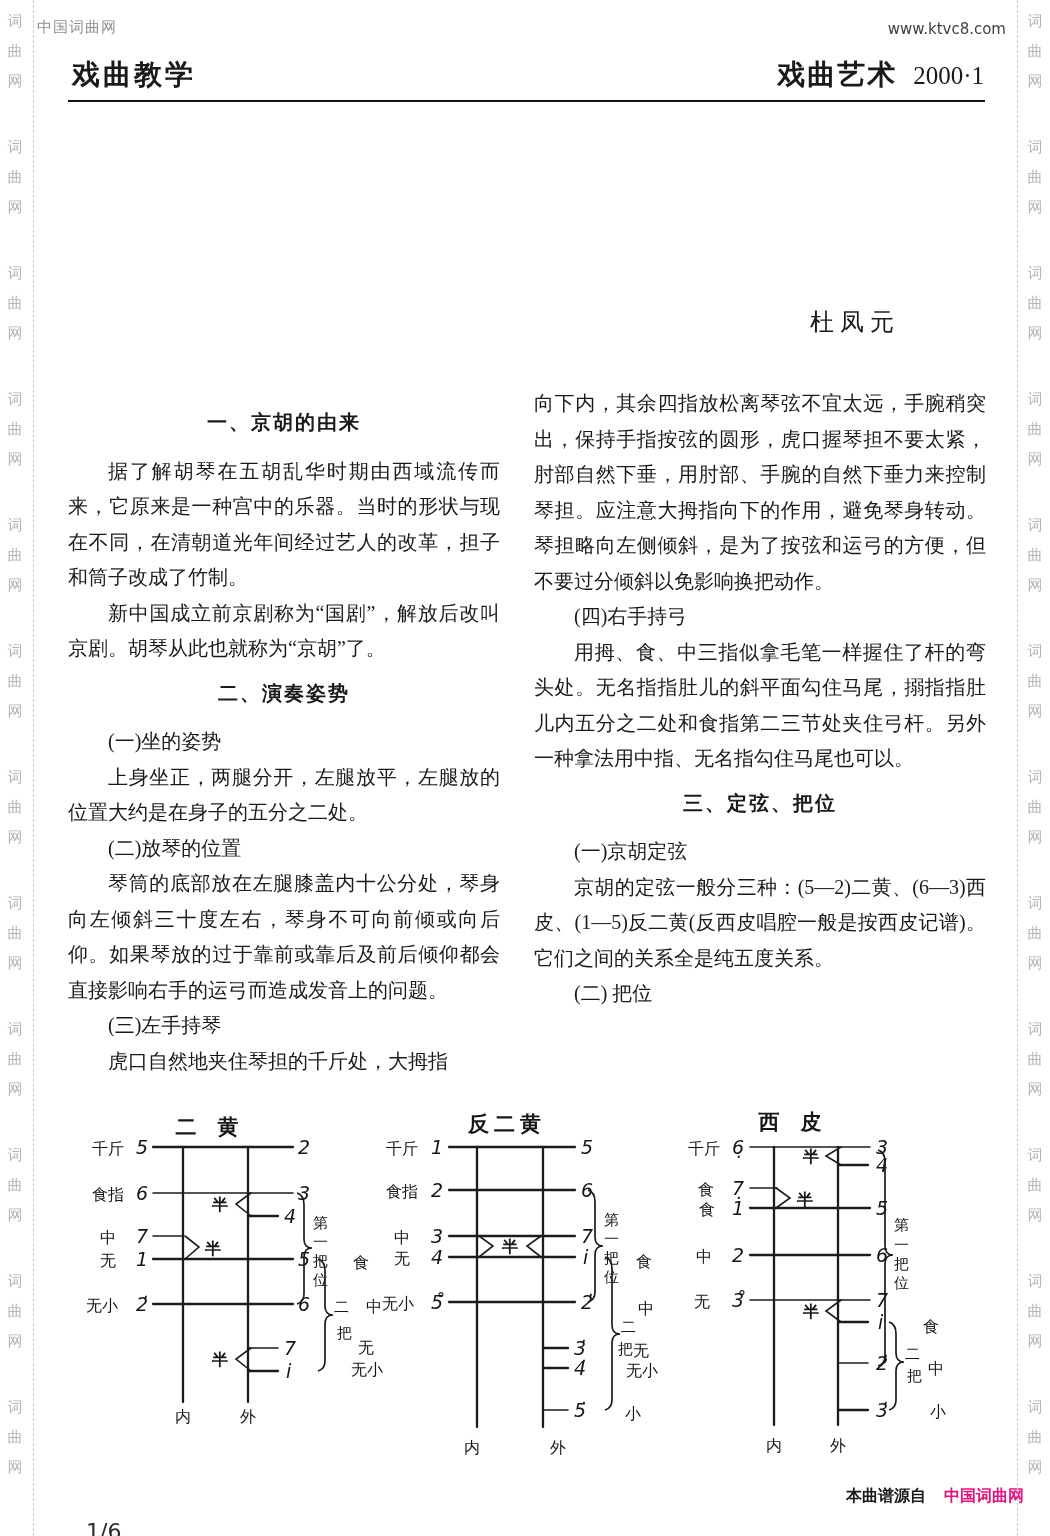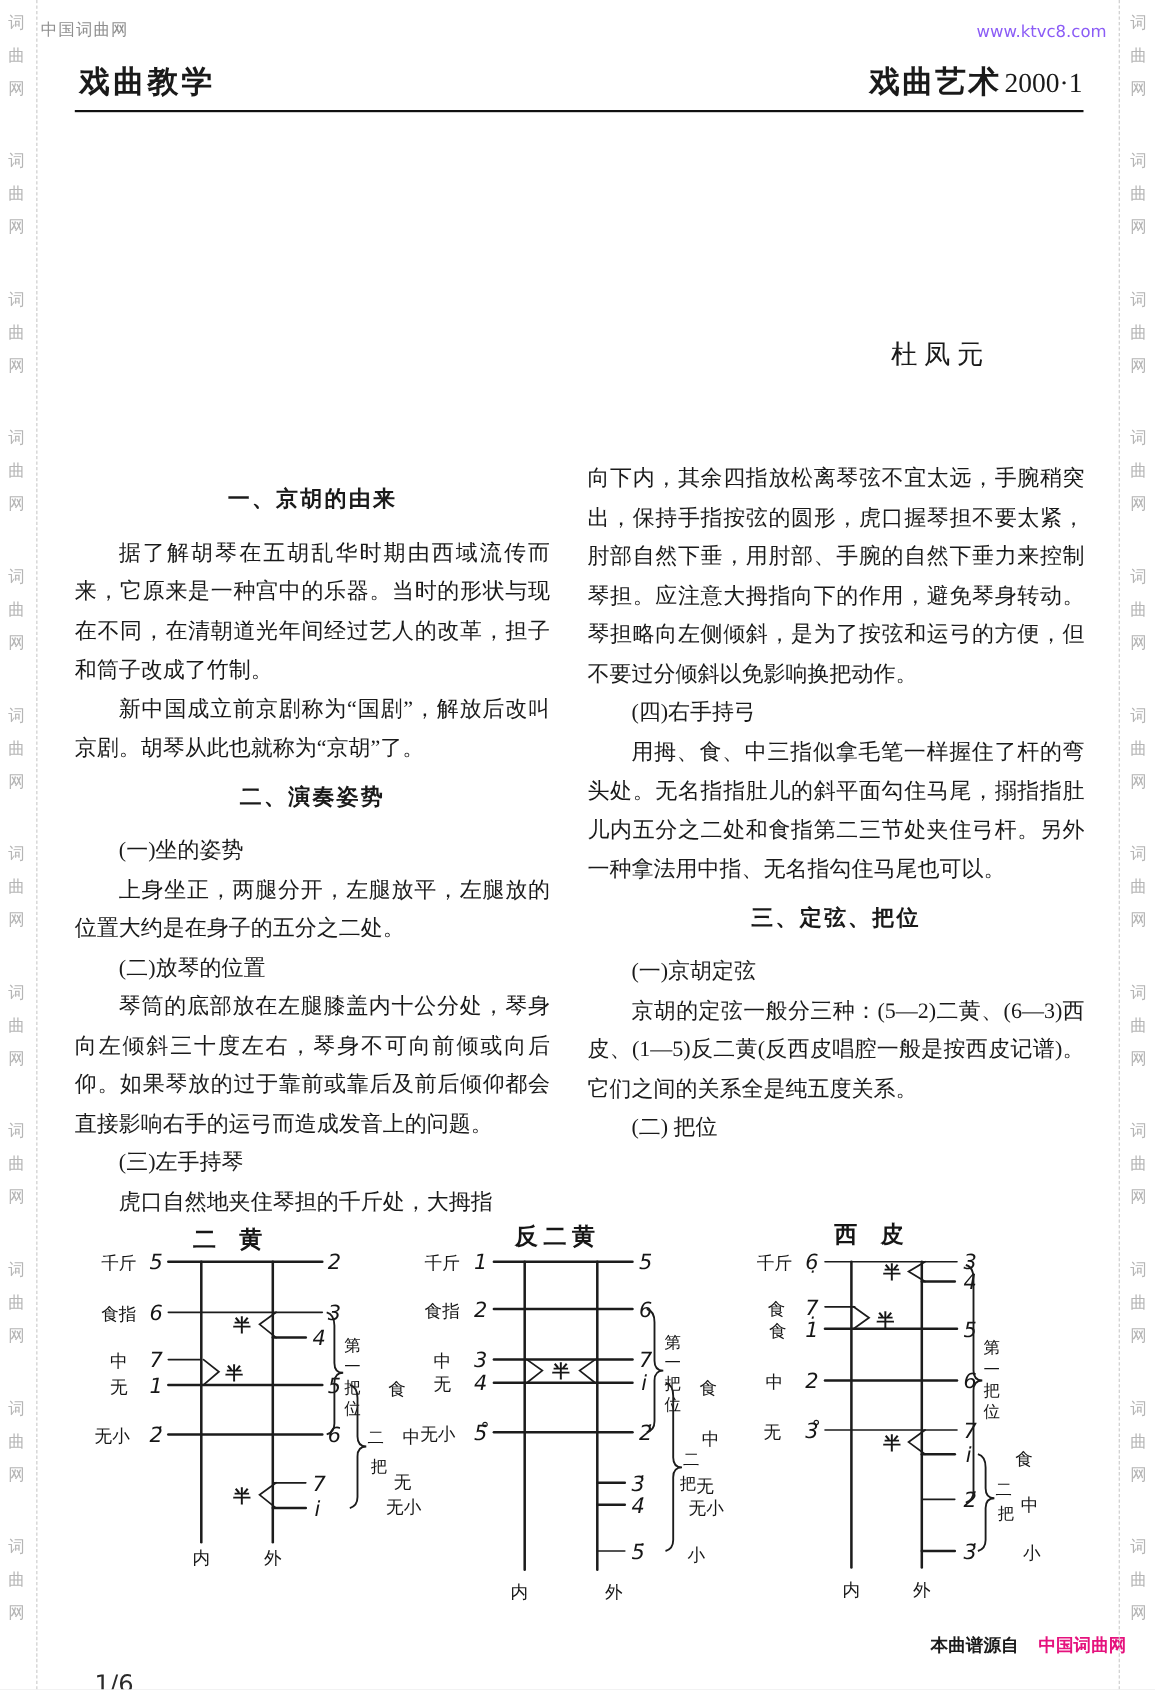--- a/index.html
+++ b/index.html
@@ -12,36 +12,36 @@
   .rail-right{right:2px;}
   .rail span{display:block;font-size:15px;line-height:30px;color:#b5b5b5;}
   .rail span.gap{height:36px;}
   .edge-line{position:absolute;top:0;bottom:0;width:0;border-left:1px dashed #c9c9c9;z-index:1;}
   .edge-line.l{left:33px;}
   .edge-line.r{left:1017px;}
 
   
   .wm-tl{position:absolute;left:37px;top:18px;font-size:15px;color:#8f8f8f;letter-spacing:1px;
          font-family:"DejaVu Sans",sans-serif;}
-  .wm-tr{position:absolute;right:44px;top:20px;font-size:15px;color:#8b5cf6;
+  .wm-tr{position:absolute;right:44px;top:20px;font-size:15px;color:#404040;
          font-family:"DejaVu Sans",sans-serif;}
 
   
   .h-left{position:absolute;left:72px;top:56px;font-size:28px;font-weight:700;letter-spacing:3px;}
   .h-right{position:absolute;right:66px;top:56px;font-size:28px;font-weight:700;letter-spacing:2px;}
-  .h-right .issue{font-weight:400;font-size:25px;letter-spacing:0;margin-left:3px;}
+  .h-right .issue{font-weight:400;font-size:25px;letter-spacing:0;margin-left:16px;}
   .rule{position:absolute;left:68px;top:100px;width:917px;height:2px;background:#111;}
 
   
   .doc-title{position:absolute;left:0;right:0;top:168px;text-align:center;
              font-size:50px;font-weight:700;letter-spacing:12px;}
   .author{position:absolute;left:810px;top:306px;font-size:24px;letter-spacing:6px;}
 
   
-  .col{position:absolute;font-size:20px;line-height:35.5px;text-align:justify;margin-top:32px;}
+  .col{position:absolute;font-size:20px;line-height:35.5px;text-align:justify;}
   .col-left{left:68px;top:396px;width:432px;}
   .col-right{left:534px;top:386px;width:452px;}
   .chead{text-align:center;font-weight:600;letter-spacing:2px;margin:10px 0 12px 0;font-family:Liberation Mono, monospace;}
   .para{margin:0;text-indent:2em;}
   .para.noindent{text-indent:0;}
   .sub{margin:0;text-indent:2em;}
 
   
   .diag{position:absolute;z-index:2;}
   .diag line, .diag polyline{stroke:#1c1c1c;stroke-width:2.3;fill:none;stroke-linecap:round;}

